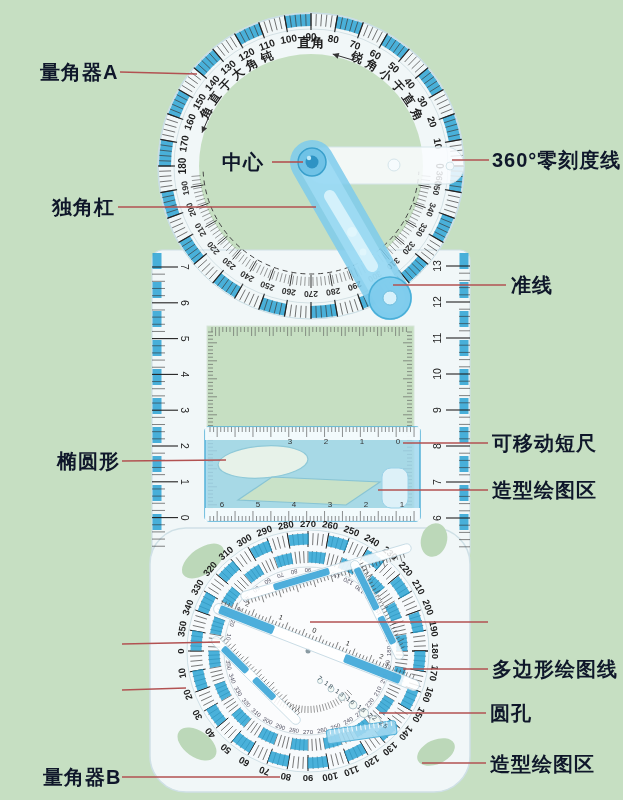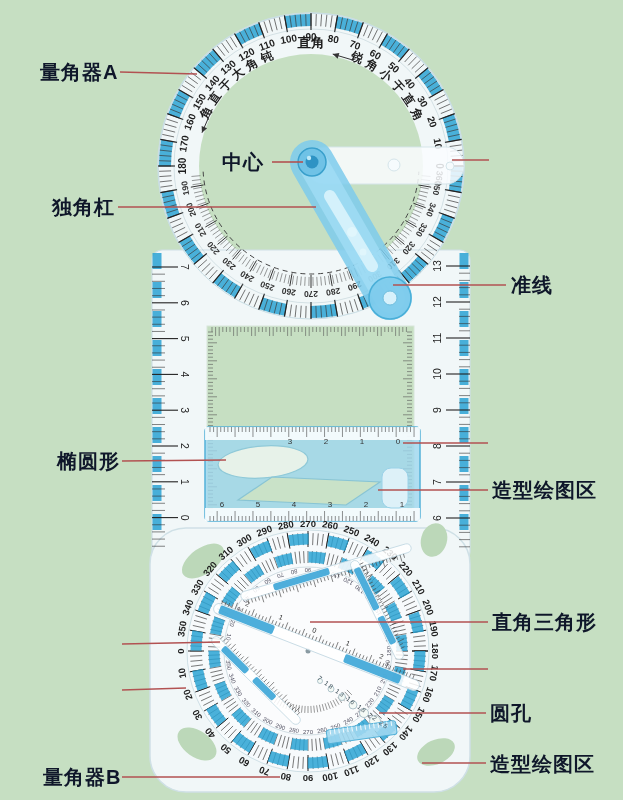--- a/index.html
+++ b/index.html
@@ -1490,22 +1490,24 @@
     <line x1="403" y1="669" x2="488" y2="669"></line>
     <line x1="122" y1="690" x2="186" y2="688"></line>
     <line x1="379" y1="713" x2="486" y2="713"></line>
     <line x1="122" y1="777" x2="280" y2="777"></line>
     <line x1="422" y1="763" x2="486" y2="763"></line>
   </g>
 </svg>
 
 <div class="lbl" style="left:40px;top:72px">量角器A</div>
 <div class="lbl" style="left:222px;top:162px">中心</div>
+<div class="lbl" style="left:492px;top:160px">360°零刻度线</div>
 <div class="lbl" style="left:52px;top:207px">独角杠</div>
 <div class="lbl" style="left:511px;top:285px">准线</div>
 <div class="lbl" style="left:57px;top:461px">椭圆形</div>
+<div class="lbl" style="left:492px;top:443px">可移动短尺</div>
 <div class="lbl" style="left:492px;top:490px">造型绘图区</div>
-<div class="lbl" style="left:492px;top:622px">直角三角形</div>
+<div class="lbl" style="left:492px;top:669px">多边形绘图线</div>
 <div class="lbl" style="left:490px;top:713px">圆孔</div>
 <div class="lbl" style="left:490px;top:764px">造型绘图区</div>
 <div class="lbl" style="left:43px;top:777px">量角器B</div>
 
 </div>
 
 </body></html>

